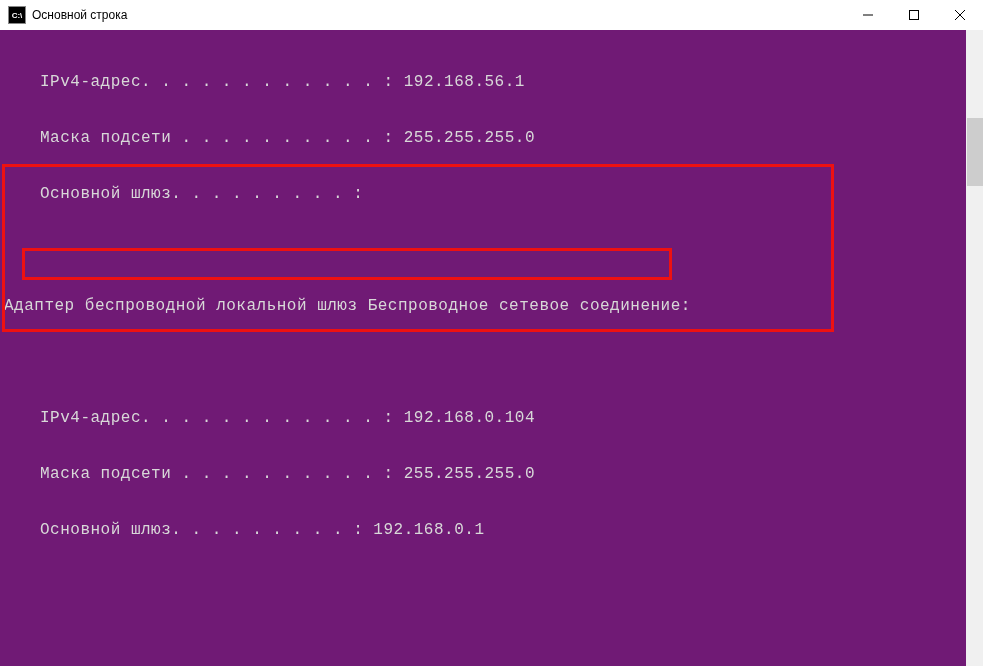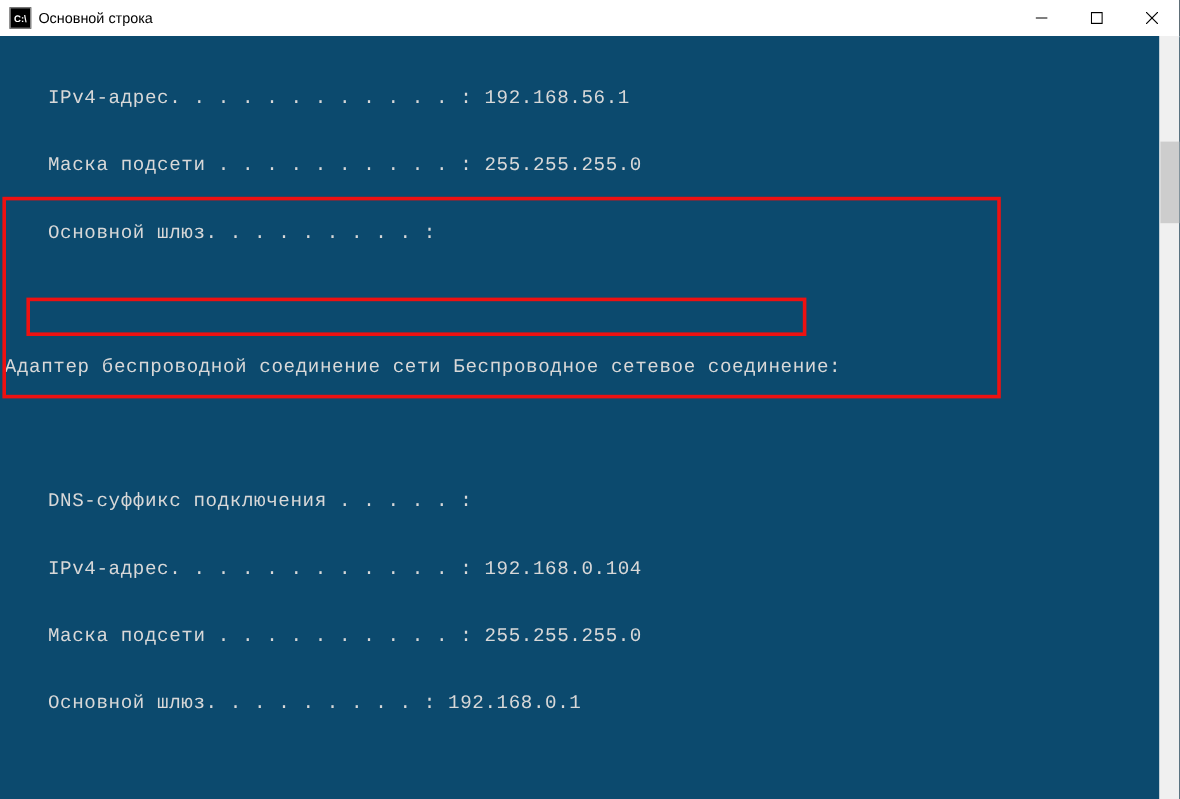--- a/index.html
+++ b/index.html
@@ -36,21 +36,21 @@
   .titlebar .spacer{flex:1;}
   .winbtn{
     width:46px;height:30px;
     display:flex;align-items:center;justify-content:center;
     font-family:"Segoe UI",sans-serif;
   }
   .winbtn svg{display:block;}
   .terminal{
     position:absolute;
     top:30px;left:0;right:0;bottom:0;
-    background:#0c4a6e;
+    background:#701a75;
     padding:10px 0 0 0;
     white-space:pre;
     line-height:28px;
     letter-spacing:0.5px;
     color:#d8d8d8;
   }
   .line{padding-left:4px;}
   .indent{padding-left:40px;}
   .box1{
     position:absolute;
@@ -106,23 +106,22 @@
         <line x1="10" y1="0" x2="0" y2="10" stroke="#000" stroke-width="1"></line>
       </svg>
   </div>
 </div>
 
 <div class="terminal">
 <div class="indent"><span>IPv4-адрес. . . . . . . . . . . . :</span> <span>192.168.56.1</span></div>
 <div class="indent"><span>Маска подсети . . . . . . . . . . :</span> <span>255.255.255.0</span></div>
 <div class="indent"><span>Основной шлюз. . . . . . . . . :</span> <span></span></div>
 <div class="line"> </div>
-<div class="line"><span>Адаптер беспроводной соединение сети Беспроводное сетевое соединение:</span></div>
+<div class="line"><span>Адаптер беспроводной локальной шлюз Беспроводное сетевое соединение:</span></div>
 <div class="line"> </div>
-<div class="indent"><span>DNS-суффикс подключения . . . . . :</span></div>
 <div class="indent"><span>IPv4-адрес. . . . . . . . . . . . :</span> <span>192.168.0.104</span></div>
 <div class="indent"><span>Маска подсети . . . . . . . . . . :</span> <span>255.255.255.0</span></div>
 <div class="indent"><span>Основной шлюз. . . . . . . . . :</span> <span>192.168.0.1</span></div>
 <div class="line"> </div>
 
 
 
 
 
 

